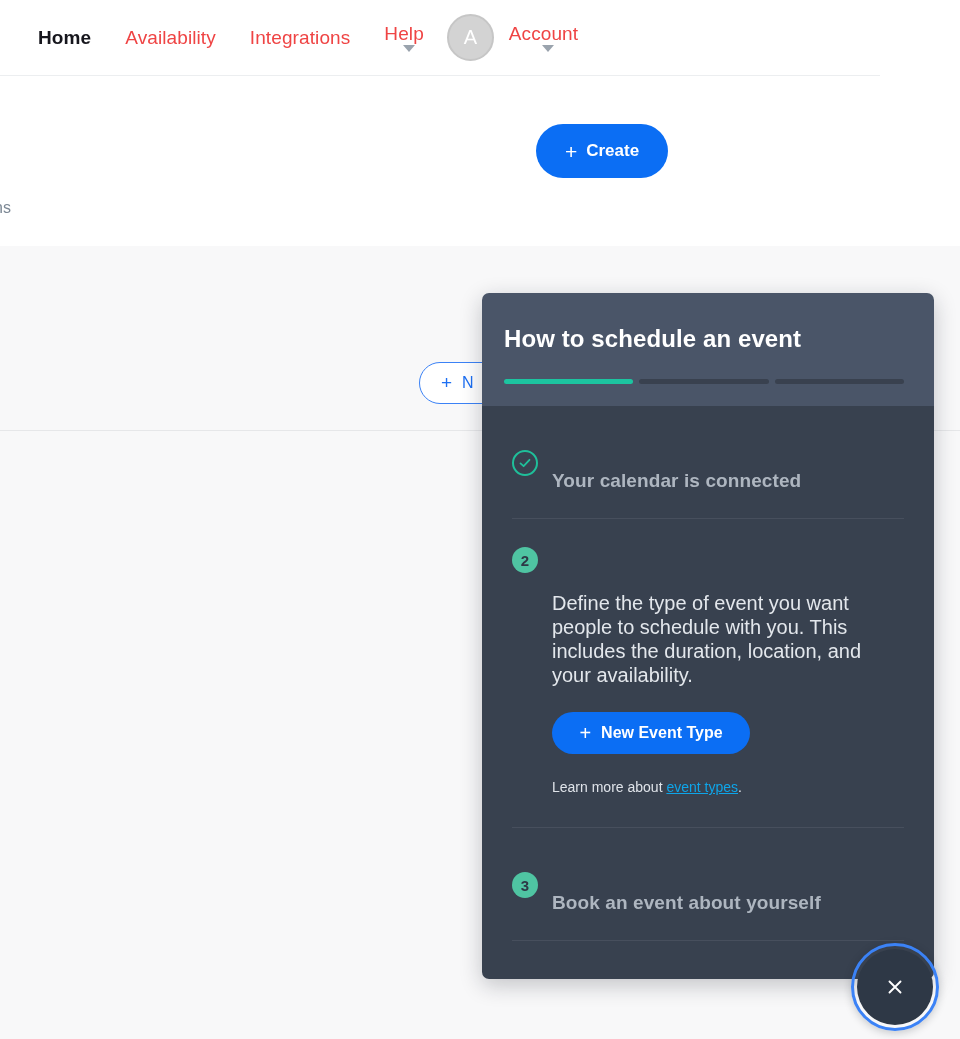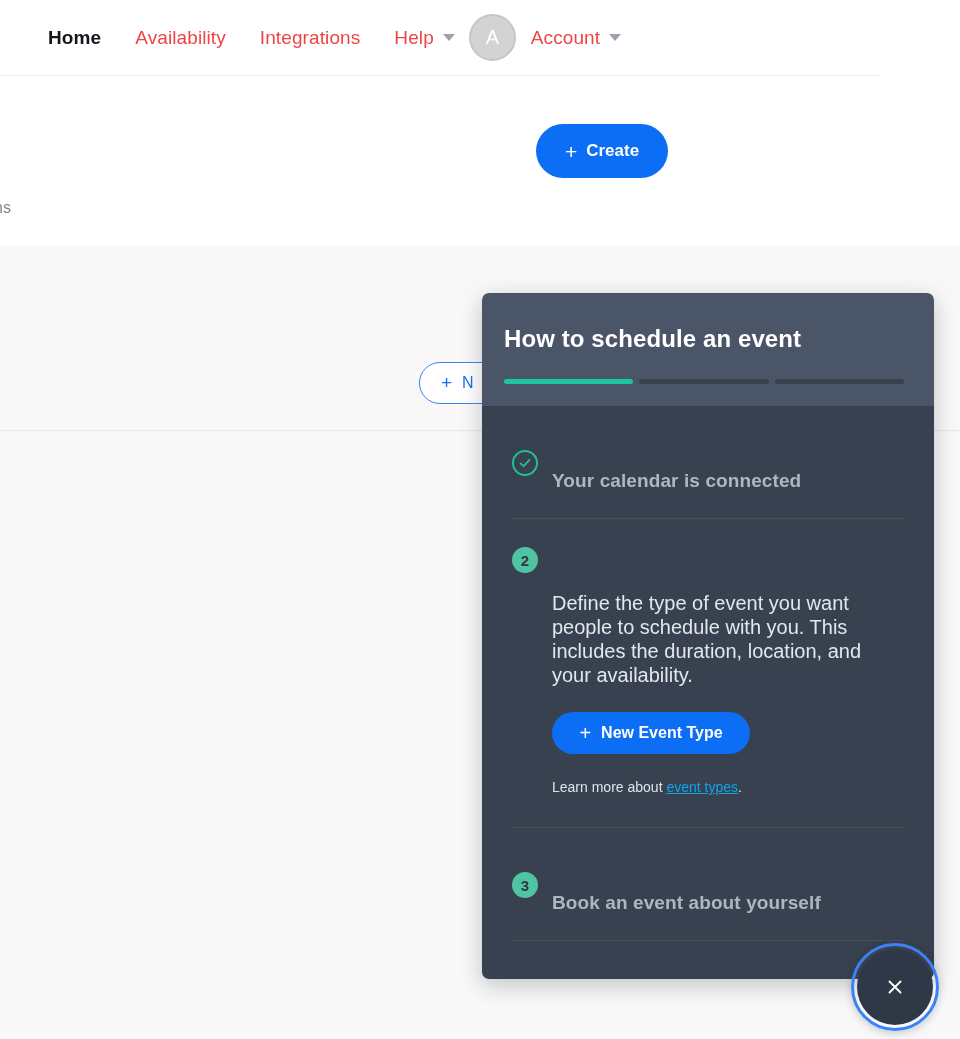--- a/index.html
+++ b/index.html
@@ -14,39 +14,40 @@
   
   .topnav {
     position: absolute;
     top: 0; left: 0;
     width: 880px;
     height: 76px;
     background: #ffffff;
     border-bottom: 1px solid #eceef0;
     display: flex;
     align-items: center;
-    padding-left: 48px;
+    padding-left: 38px;
   }
   .nav-link {
     font-size: 19px;
     color: #ef4444;
     margin-right: 34px;
     white-space: nowrap;
     cursor: pointer;
     letter-spacing: .1px;
   }
   .nav-link.active {
     color: #16161d;
     font-weight: bold;
   }
   .nav-dd {
     display: flex;
     align-items: center;
     margin-right: 14px;
     cursor: pointer;
+    flex-direction: column;
   }
   .nav-dd .nav-link { margin-right: 9px; }
   .caret {
     width: 0; height: 0;
     border-left: 6px solid transparent;
     border-right: 6px solid transparent;
     border-top: 7px solid #9aa3ad;
   }
   .avatar {
     width: 47px; height: 47px;

